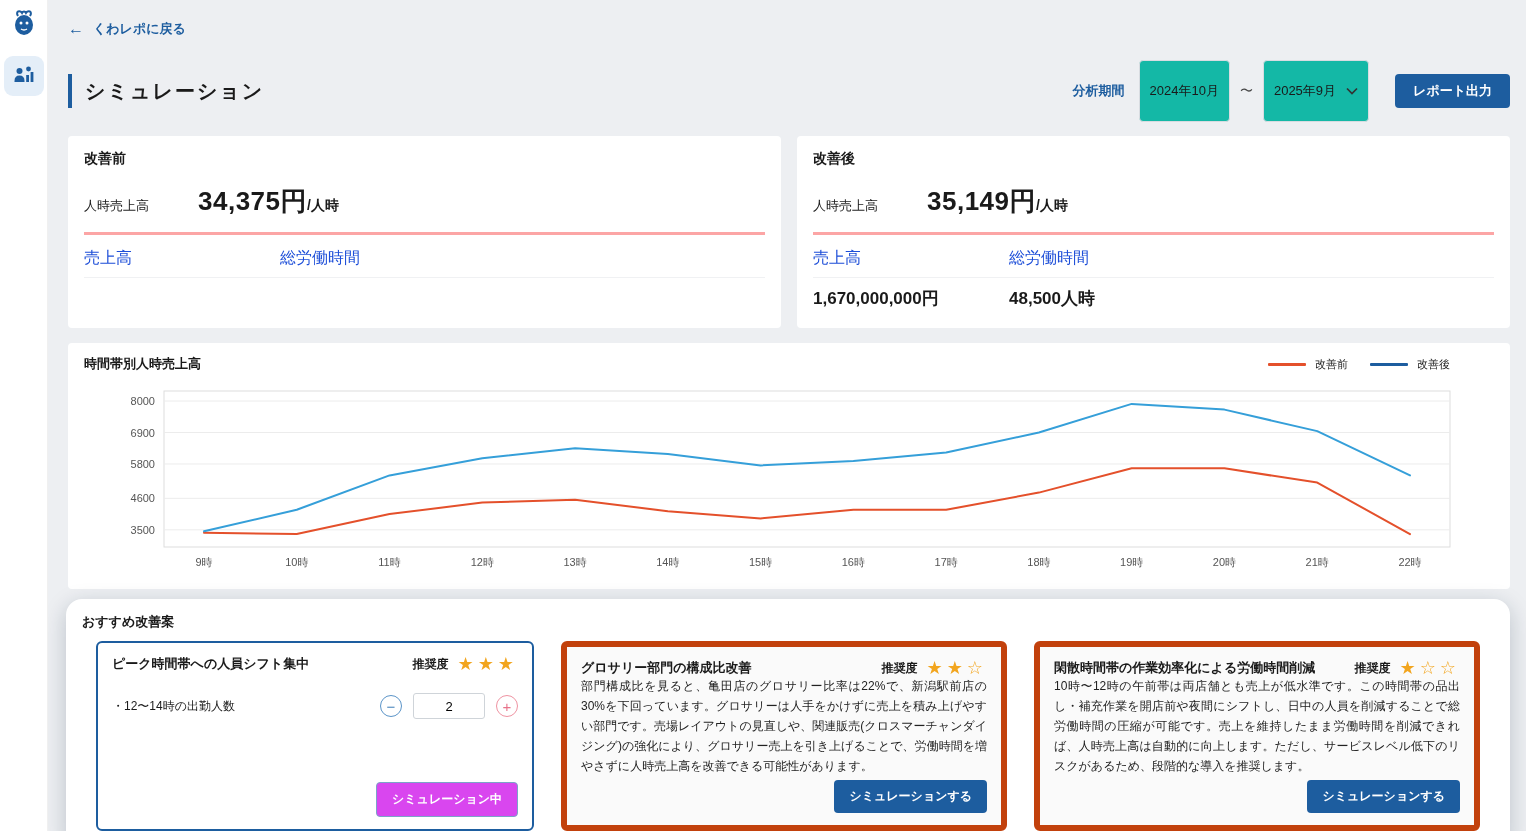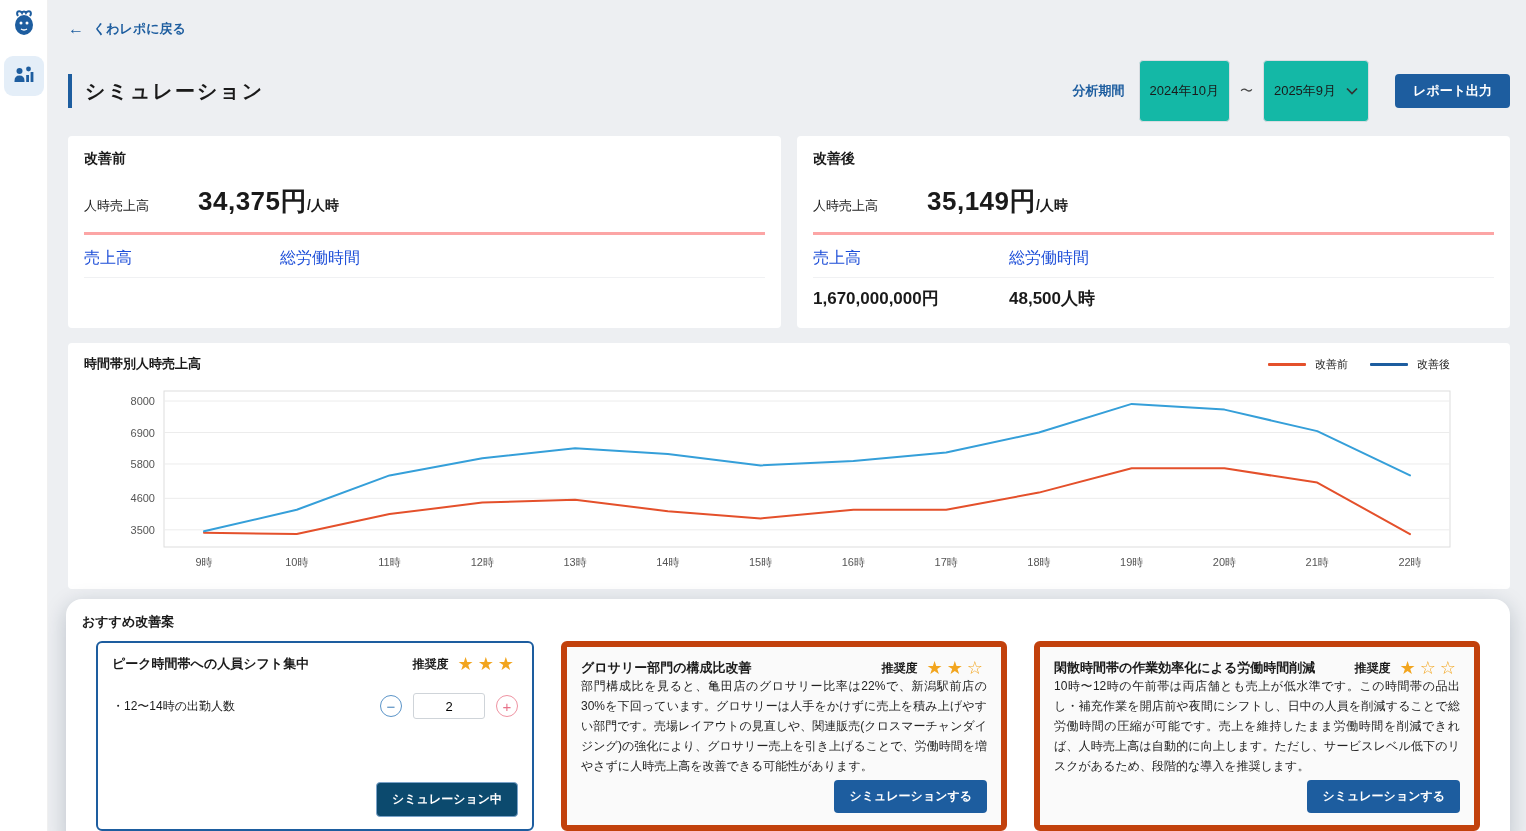--- a/index.html
+++ b/index.html
@@ -111,21 +111,21 @@
   .step-plus{border:1.5px solid #ef93a2;color:#e8738a}
   .step-input{
     width:72px;height:26px;border:1px solid #cfd4d9;border-radius:3px;
     text-align:center;font-size:13px;font-family:inherit;
   }
   .rec-footer{margin-top:auto;display:flex;justify-content:flex-end}
   .sim-btn{
     background:#1d5d9f;color:#fff;border:none;border-radius:4px;
     font-size:12px;font-weight:bold;padding:8px 15px;cursor:pointer;
   }
-  .sim-btn.disabled{background:#0c4a6e;border:1px solid #7ba3c9;color:#fff;cursor:default}
+  .sim-btn.disabled{background:#d946ef;border:1px solid #7ba3c9;color:#fff;cursor:default}
 </style>
 </head>
 <body>
 
 <aside class="sidebar">
   <div class="logo">
     <svg width="30" height="30" viewBox="0 0 30 30">
       <path d="M9 8 C6 3, 11 2, 13 5 C14 3, 16 3, 17 5 C19 2, 24 3, 21 8" fill="none" stroke="#1d5d9f" stroke-width="2"></path>
       <ellipse cx="15" cy="17" rx="9" ry="10" fill="#1d5d9f"></ellipse>
       <circle cx="12" cy="15" r="1.5" fill="#fff"></circle>

